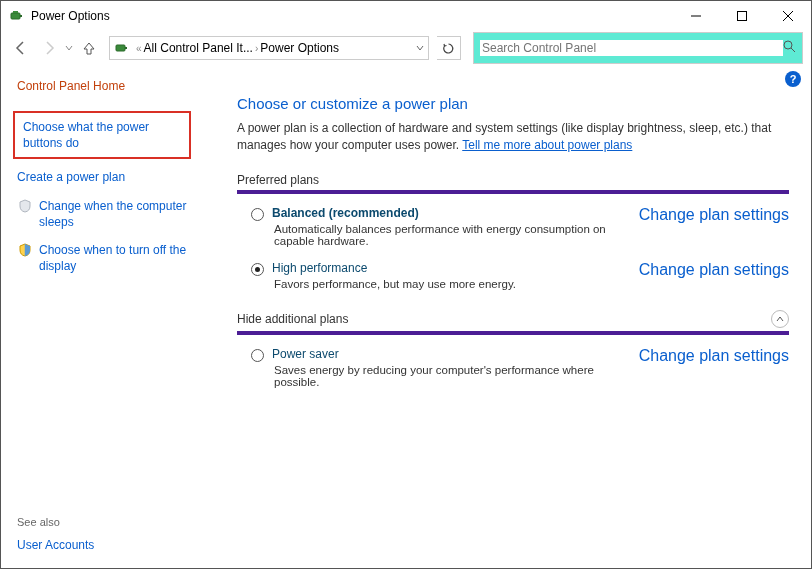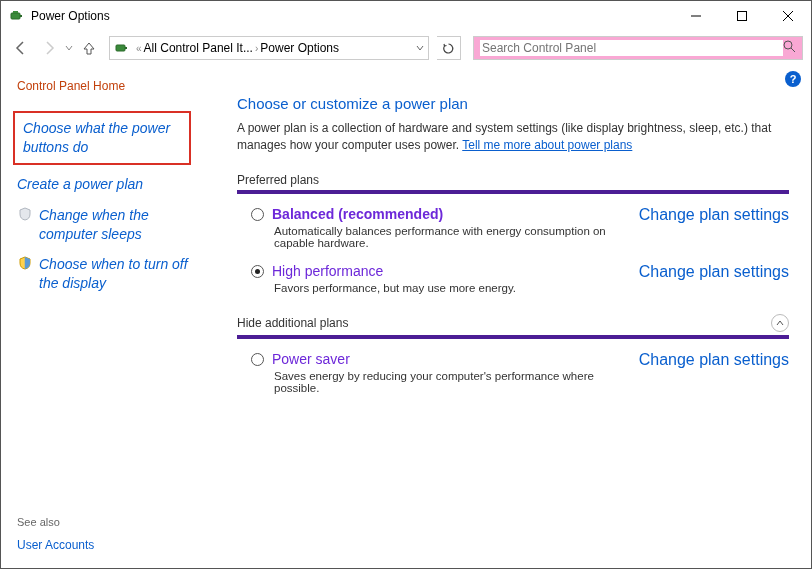--- a/index.html
+++ b/index.html
@@ -45,33 +45,33 @@
     display: flex; align-items: center; padding: 0 4px;
     margin: 0 4px; background: #fff;
     max-width: 320px;
   }
   .addr-icon { width:16px; height:16px; margin-right:4px; display:inline-flex; align-items:center; justify-content:center;}
   .addr-sep { color:#888; margin: 0 2px; font-size:10px; }
   .addr-seg { white-space:nowrap; }
   .addr-drop { margin-left:auto; color:#666; font-size:10px; }
   .refresh-btn { width:24px; height:24px; display:flex; align-items:center; justify-content:center; color:#444; border:1px solid #ccc; border-left:none; margin-right:8px;}
   .search-bar {
-    flex: 1; height: 24px; border: 1px solid #ccc;
+    flex: 1; height: 32px; border: 1px solid #ccc;
     display: flex; align-items: center; padding: 0 6px;
-    background: #f9a8d4;
+    background: #5eead4;
   }
   .search-bar input {
     border: none; outline: none; flex:1; font-size:12px;
     color:#666;
   }
   .search-icon { color:#555; }
   .content { display:flex; height: calc(100% - 64px); }
   .sidebar { width: 200px; padding: 14px 12px 10px 16px; position:relative;}
   .cp-home { color:#c2410c; font-size:12px; margin-bottom:18px; }
-  .side-link { color:#0a5fce; font-size:14px; margin-bottom:12px; line-height:1.35; display:flex; align-items:flex-start;font-style:italic; }
+  .side-link { color:#0a5fce; font-size:12px; margin-bottom:12px; line-height:1.35; display:flex; align-items:flex-start; }
   .side-link .link-icon { width:16px; height:16px; margin-right:6px; flex-shrink:0; display:inline-flex; align-items:center; justify-content:center;}
   .side-link.highlighted {
     border: 2px solid #d93025; padding: 6px 8px;
     margin-left:-4px; margin-right:-2px;
     margin-bottom: 10px;
   }
   .see-also { position:absolute; bottom: 40px; left:16px; font-size:11px; color:#666;}
   .see-also-link { position:absolute; bottom: 16px; left:16px; color:#0a5fce; font-size:12px;}
   .main { flex:1; padding: 14px 22px 10px 36px; position:relative; }
   .help-badge {
@@ -95,21 +95,21 @@
     font-size:10px; color:#555;
   }
   .plan-row { display:flex; align-items:flex-start; padding:12px 0 2px 14px;}
   .radio {
     width:13px; height:13px; border:1px solid #555; border-radius:50%;
     margin-right:8px; margin-top:2px; flex-shrink:0;
     display:flex; align-items:center; justify-content:center;
   }
   .radio.selected::after { content:""; width:5px; height:5px; border-radius:50%; background:#222;}
   .plan-info { flex:1; }
-  .plan-name { font-size:14px; color:#6d28d9; }
+  .plan-name { font-size:12px; color:#0c4a6e; }
   .plan-name.bold { font-weight:600; }
   .plan-desc { font-size:11.5px; color:#333; margin-top:3px; padding-left:2px;}
   .change-link { color:#0a5fce; font-size:16px; white-space:nowrap; margin-left:14px;}
 </style>
 </head>
 <body>
 
 <div class="titlebar">
   <span class="title-icon">
     <svg width="14" height="14" viewBox="0 0 14 14">

